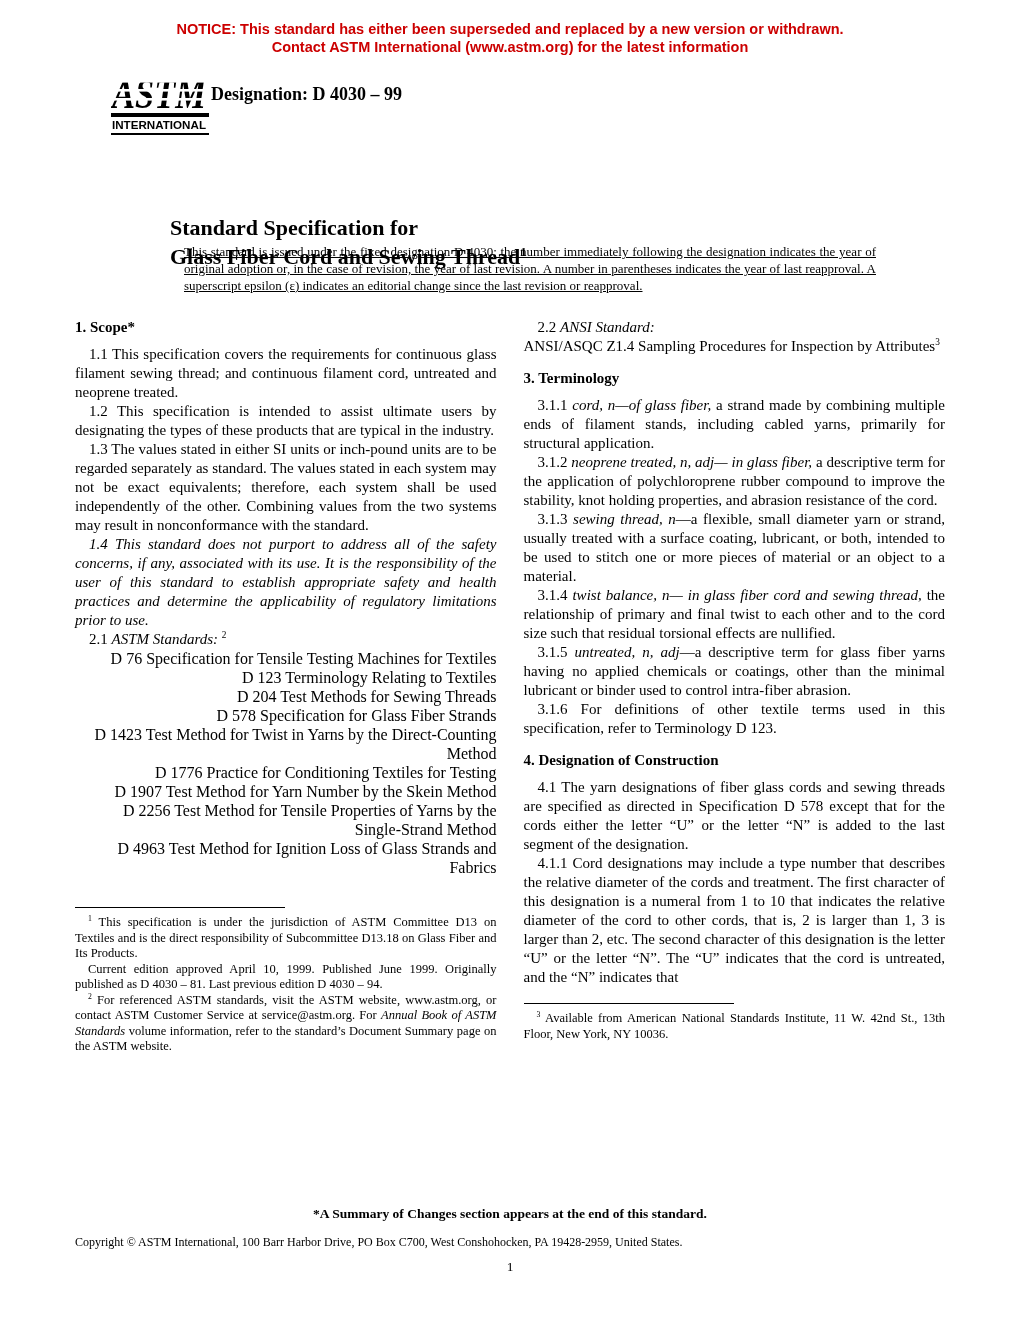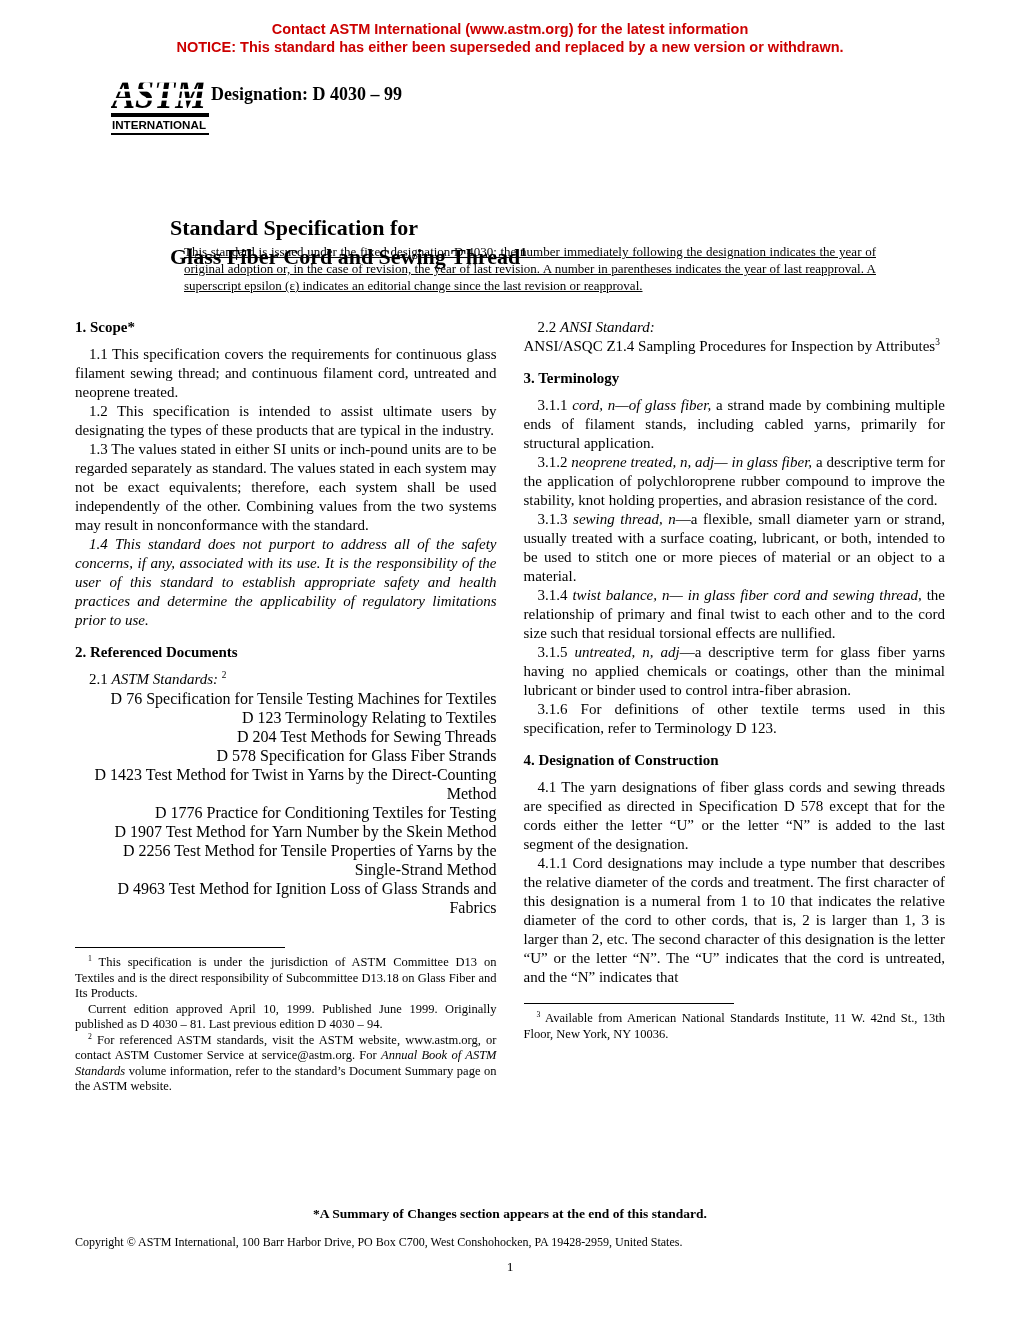--- a/index.html
+++ b/index.html
@@ -80,22 +80,22 @@
     position: absolute; top: 1259px; left: 0; width: 100%;
     text-align: center; font-size: 13.5px;
   }
 </style>
 </head>
 <body>
 
 <div class="page">
 
   <div class="notice">
+    <div>NOTICE: This standard has either been superseded and replaced by a new version or withdrawn.</div>
     <div>Contact ASTM International (www.astm.org) for the latest information</div>
-    <div>NOTICE: This standard has either been superseded and replaced by a new version or withdrawn.</div>
   </div>
 
   <div class="header">
     <div class="logo">
       <svg width="98" height="78" viewBox="0 0 98 78" xmlns="http://www.w3.org/2000/svg">
         <text x="1" y="36" font-family="Liberation Serif, serif" font-size="42" font-weight="bold" font-style="italic" fill="#000" textLength="94" lengthAdjust="spacingAndGlyphs">ASTM</text>
         <rect x="0" y="8" width="98" height="2.6" fill="#ffffff"></rect>
         <rect x="0" y="17" width="98" height="2.6" fill="#ffffff"></rect>
         <rect x="0" y="26" width="98" height="2.6" fill="#ffffff"></rect>
         <rect x="0" y="41" width="98" height="4" fill="#000000"></rect>
@@ -115,21 +115,20 @@
 
   <div class="columns">
 
     <div class="col">
       <div class="sec-heading">1. Scope*</div>
       <p class="para">1.1 This specification covers the requirements for continuous glass filament sewing thread; and continuous filament cord, untreated and neoprene treated.</p>
       <p class="para">1.2 This specification is intended to assist ultimate users by designating the types of these products that are typical in the industry.</p>
       <p class="para">1.3 The values stated in either SI units or inch-pound units are to be regarded separately as standard. The values stated in each system may not be exact equivalents; therefore, each system shall be used independently of the other. Combining values from the two systems may result in nonconformance with the standard.</p>
       <p class="para italic">1.4 This standard does not purport to address all of the safety concerns, if any, associated with its use. It is the responsibility of the user of this standard to establish appropriate safety and health practices and determine the applicability of regulatory limitations prior to use.</p>
 
-      <div class="sec-heading">2. Referenced Documents</div>
       <p class="para"><span>2.1</span> <i>ASTM Standards:</i> <sup>2</sup></p>
 
       <div>
         <div class="doc-item">D 76 Specification for Tensile Testing Machines for Textiles</div>
         <div class="doc-item">D 123 Terminology Relating to Textiles</div>
         <div class="doc-item">D 204 Test Methods for Sewing Threads</div>
         <div class="doc-item">D 578 Specification for Glass Fiber Strands</div>
         <div class="doc-item">D 1423 Test Method for Twist in Yarns by the Direct-Counting Method</div>
         <div class="doc-item">D 1776 Practice for Conditioning Textiles for Testing</div>
         <div class="doc-item">D 1907 Test Method for Yarn Number by the Skein Method</div>

